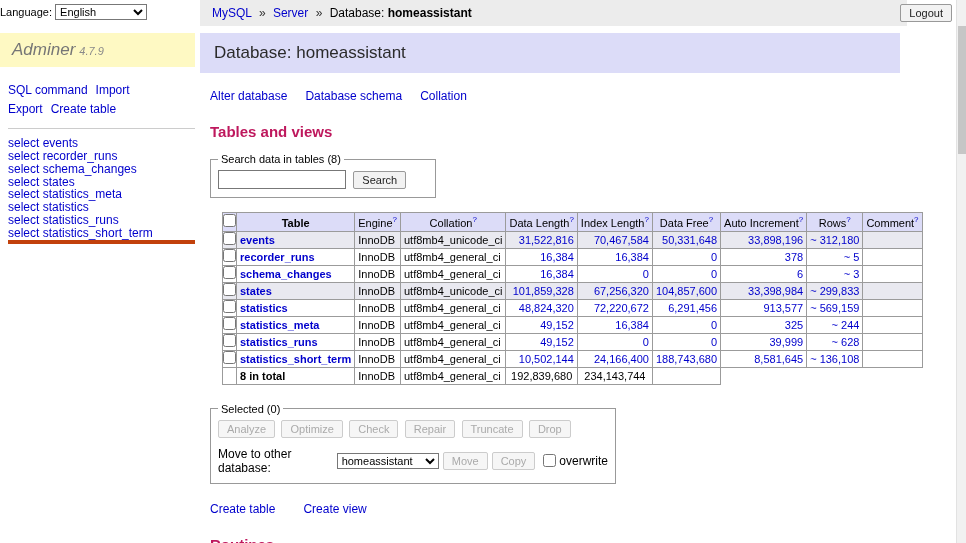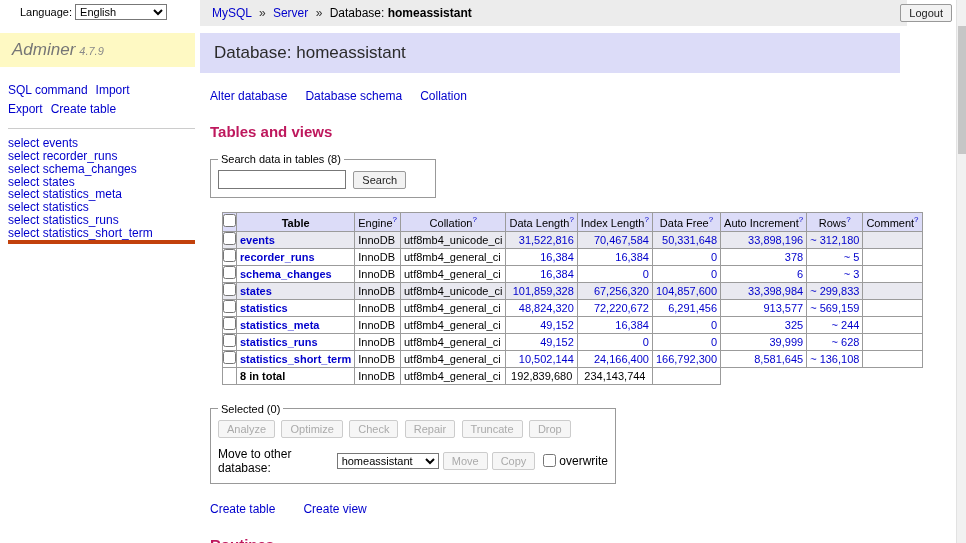--- a/index.html
+++ b/index.html
@@ -12,21 +12,21 @@
   a { color:var(--accent,#0000cc); text-decoration:none; cursor:pointer; }
   button {
     font-family:inherit; font-size:11px; padding:2px 8px;
     background:#f2f2f2; border:1px solid #999; border-radius:2px; color:#222; cursor:pointer;
   }
   button:disabled { color:#aaa; border-color:#ccc; background:#f6f6f6; }
   select { font-family:inherit; font-size:11px; border:1px solid #777; background:#fff; }
   input[type=text] { font-family:inherit; font-size:12px; border:1px solid #777; padding:1px 3px; }
 
   
-  .lang-bar { position:absolute; left:0; top:0; width:200px; height:26px; padding:4px 20px; font-size:11px; }
+  .lang-bar { position:absolute; left:0; top:0; width:200px; height:26px; padding:4px 0; font-size:11px; }
   .lang-bar select { width:92px; }
   .breadcrumb {
     position:absolute; left:200px; top:0; width:707px; height:26px;
     background:var(--bar,#eee); padding:6px 12px; white-space:nowrap;
   }
   .breadcrumb .sep { color:#333; margin:0 4px; }
   .breadcrumb .current b { font-weight:bold; }
   .logout-btn { position:absolute; right:14px; top:4px; }
 
   
@@ -254,21 +254,21 @@
           <td class="num"><a>~ 628</a></td>
           <td></td>
         </tr>
         <tr>
           <td class="chk"><input type="checkbox" style=""></td>
           <td class="tname"><a>statistics_short_term</a></td>
           <td>InnoDB</td>
           <td>utf8mb4_general_ci</td>
           <td class="num"><a>10,502,144</a></td>
           <td class="num"><a>24,166,400</a></td>
-          <td class="num"><a>166,792,300</a></td>
+          <td class="num"><a>188,743,680</a></td>
           <td class="num"><a>8,581,645</a></td>
           <td class="num"><a>~ 136,108</a></td>
           <td></td>
         </tr>
         <tr class="total-row">
           <td class="chk"></td>
           <td class="tot">8 in total</td>
           <td>InnoDB</td>
           <td>utf8mb4_general_ci</td>
           <td class="num">192,839,680</td>

